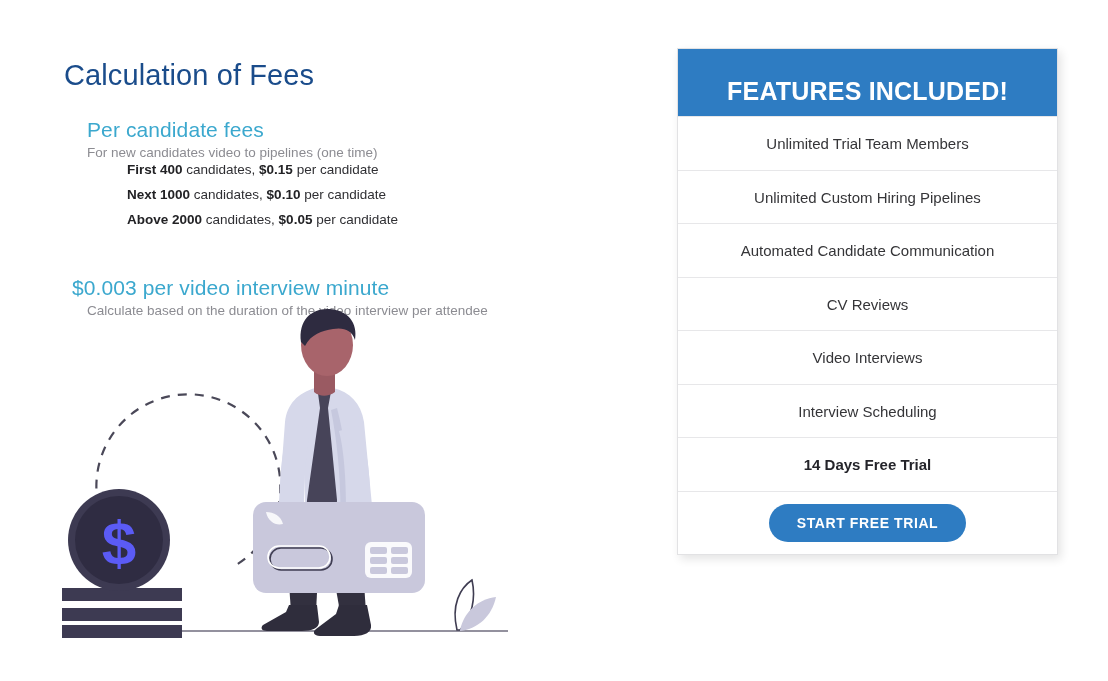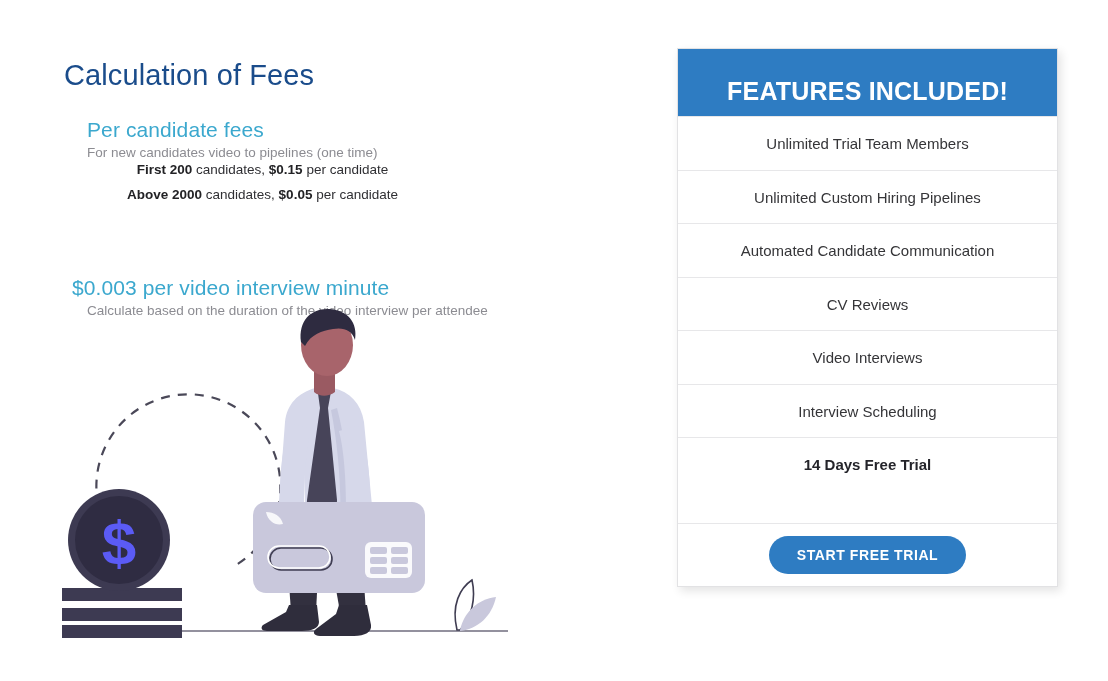--- a/index.html
+++ b/index.html
@@ -13,21 +13,21 @@
     position: relative;
     overflow: hidden;
     font-family: "Liberation Sans", "DejaVu Sans", sans-serif;
     -webkit-font-smoothing: antialiased;
   }
 
   
   #left-column {
     position: absolute;
     left: 0; top: 0;
-    width: 640px; height: 638px; text-align: center;
+    width: 640px; height: 638px;
   }
 
   #page-title {
     position: absolute;
     left: 64px;
     top: 40px;
     font-size: 29px;
     font-weight: 400;
     color: #1a4c8b;
     letter-spacing: 0.1px;
@@ -112,21 +112,20 @@
   }
   .feature-row.is-bold { font-weight: 700; color: #24242a; }
   .feature-row:first-child { border-top: none; }
 
   #cta-row {
     border-top: 1px solid #e7e7e9;
     height: 62px;
     display: flex;
     align-items: center;
     justify-content: center;
-    margin-top: 32px;
   }
   #start-free-trial-button {
     background: #2e7cc2;
     color: #ffffff;
     border: none;
     border-radius: 22px;
     font-family: inherit;
     font-size: 14px;
     font-weight: 700;
     letter-spacing: 0.6px;
@@ -141,21 +140,24 @@
 
 <div id="left-column">
 
   <h1 id="page-title">Calculation of Fees</h1>
 
   <h2 id="per-candidate-heading" class="section-heading">Per candidate fees</h2>
   <p id="per-candidate-sub" class="section-sub">For new candidates video to pipelines (one time)</p>
 
   <div id="fee-tiers">
     <div class="fee-row">
-      <b>First 200</b><span> candidates, </span><b>$0.15</b><span> per candidate</span>
+      <b>First 400</b><span> candidates, </span><b>$0.15</b><span> per candidate</span>
+    </div>
+    <div class="fee-row">
+      <b>Next 1000</b><span> candidates, </span><b>$0.10</b><span> per candidate</span>
     </div>
     <div class="fee-row">
       <b>Above 2000</b><span> candidates, </span><b>$0.05</b><span> per candidate</span>
     </div>
   </div>
 
   <h2 id="video-heading" class="section-heading">$0.003 per video interview minute</h2>
   <p id="video-sub" class="section-sub">Calculate based on the duration of the video interview per attendee</p>
 
   <div id="illustration">

